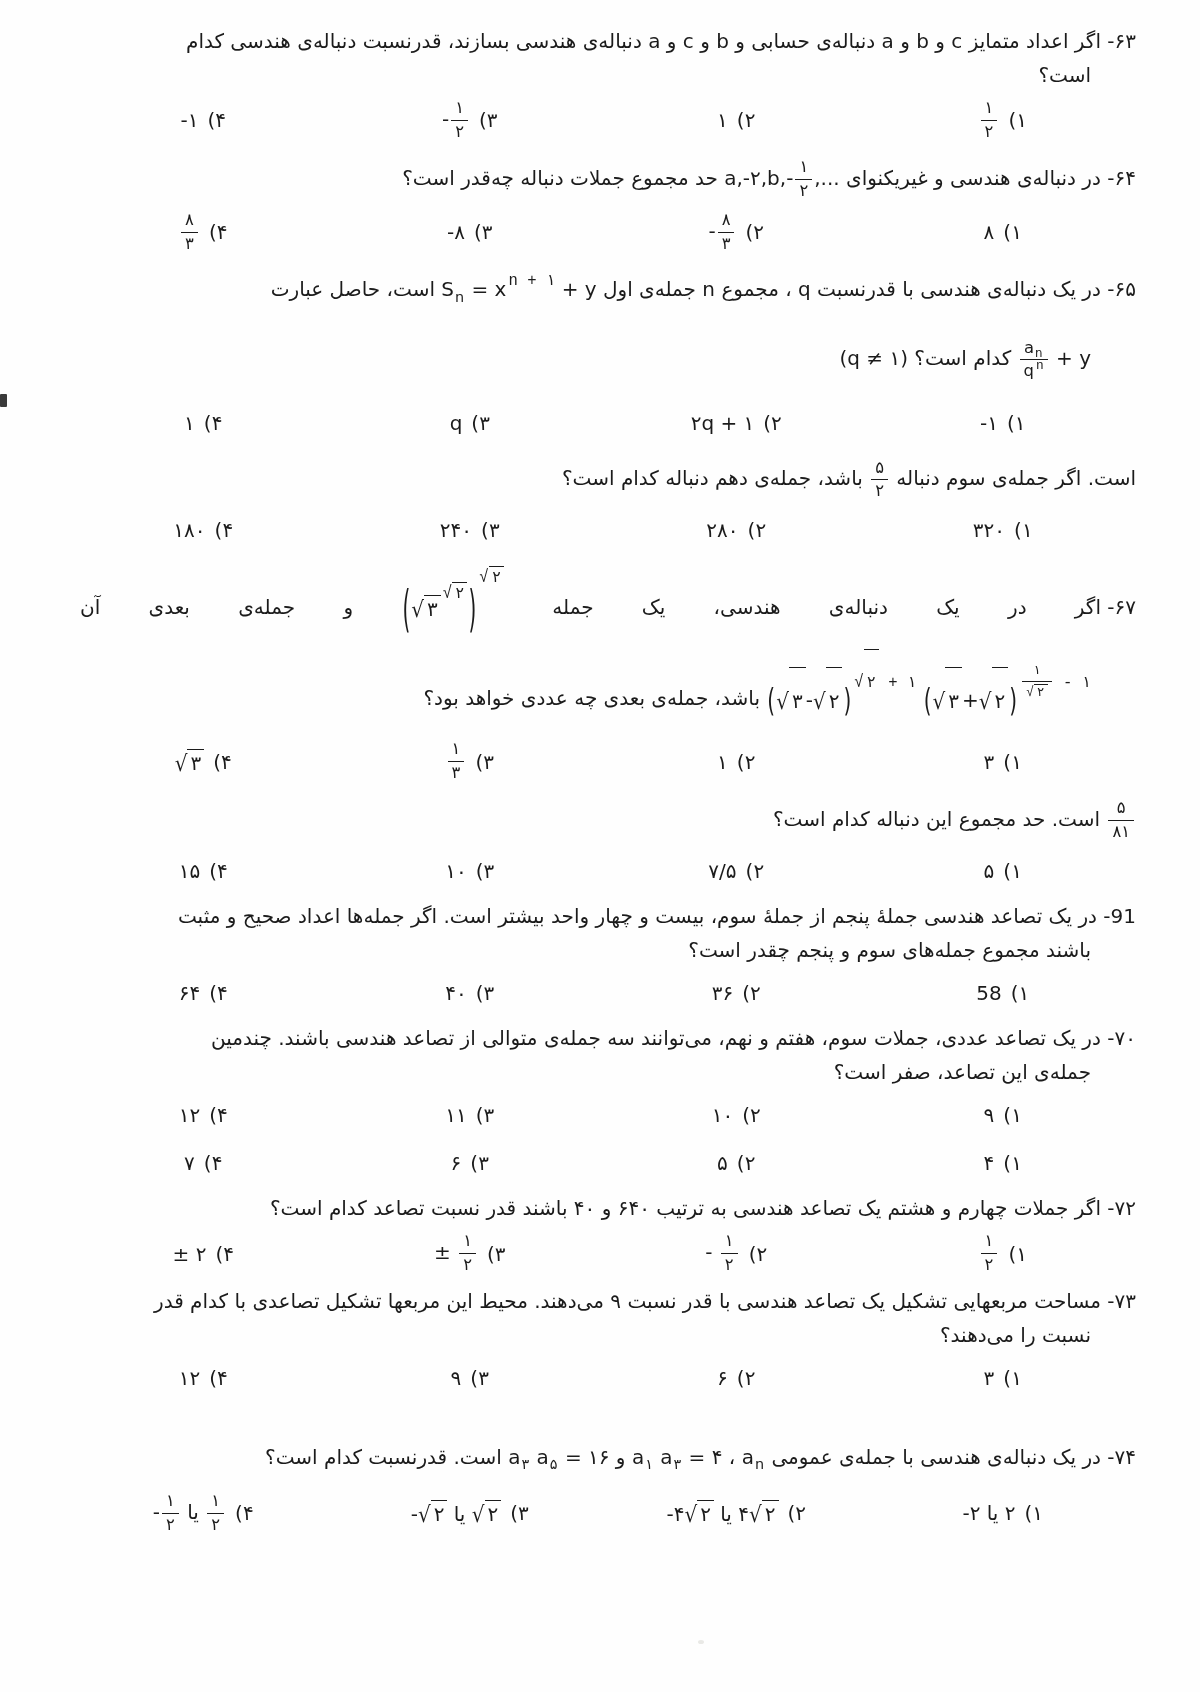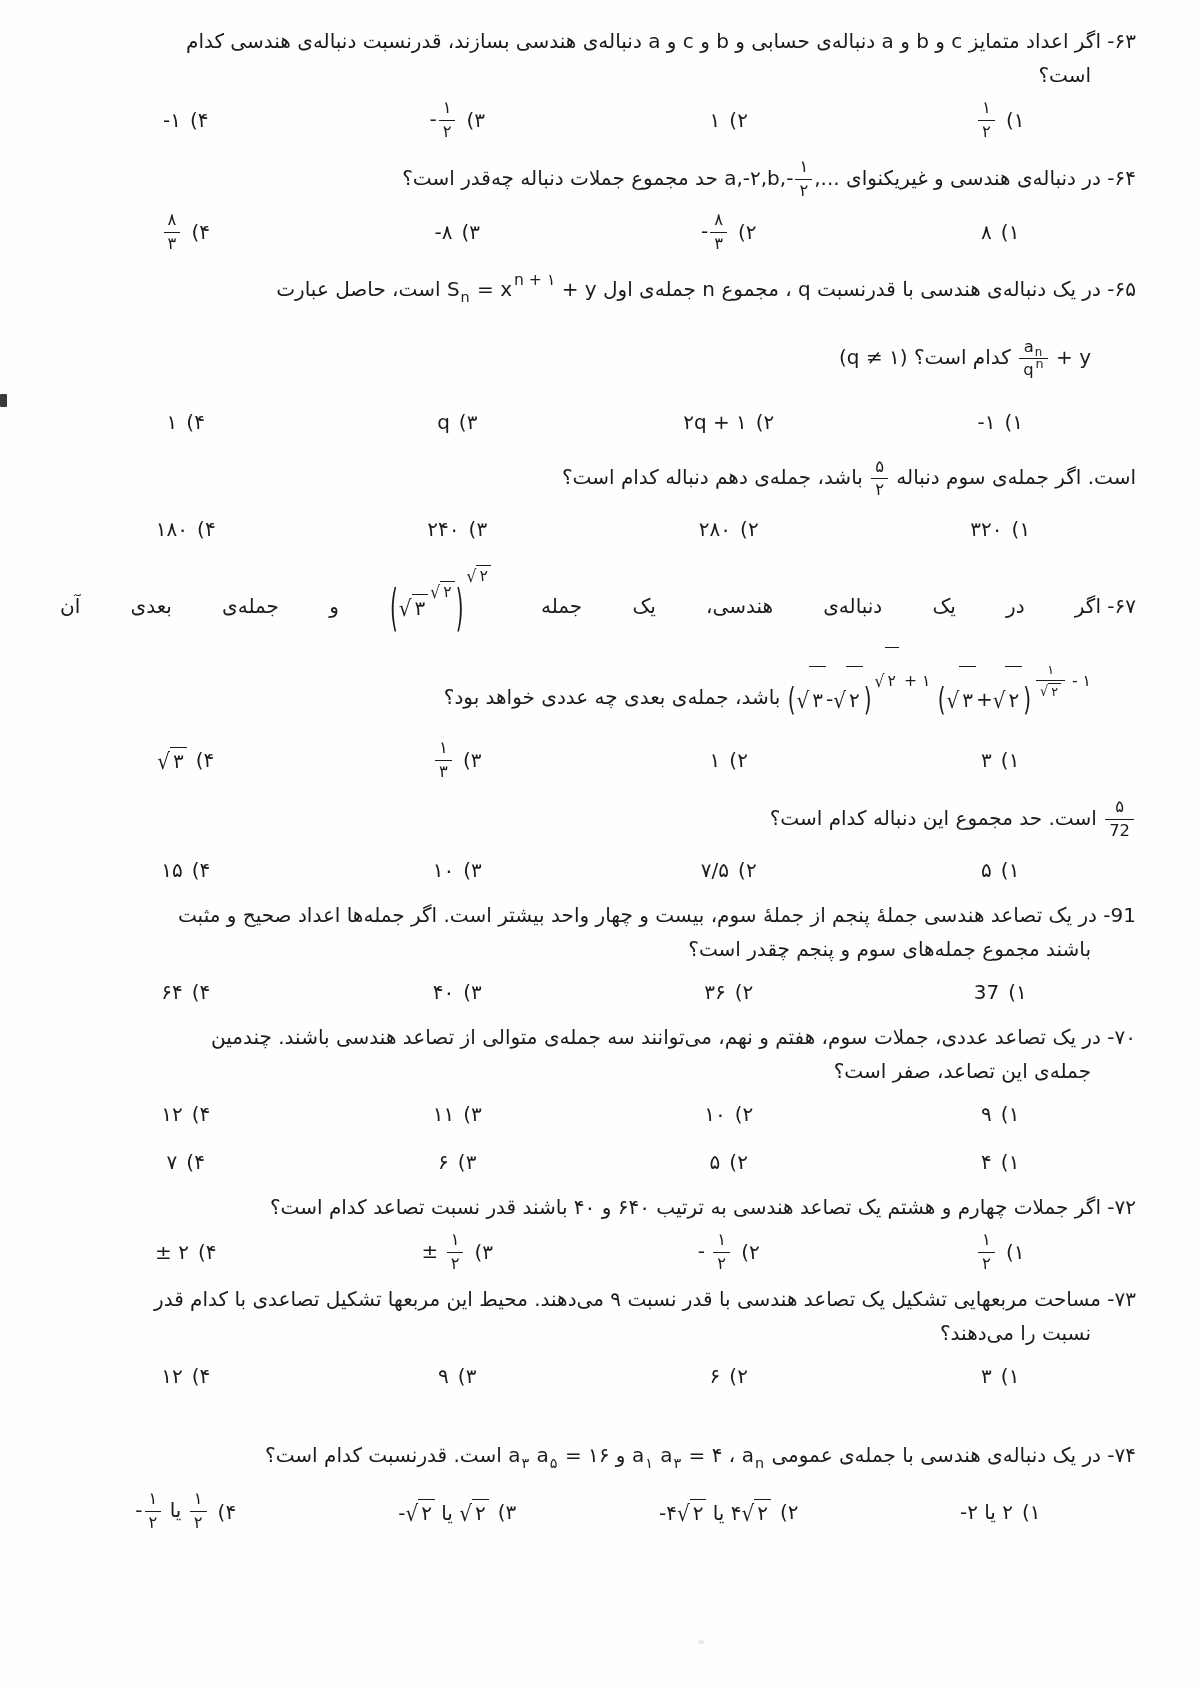--- a/index.html
+++ b/index.html
@@ -6,21 +6,21 @@
   html,body{margin:0;padding:0;}
   body{
     width:1200px;height:1692px;overflow:hidden;
     background:#fefefe;color:#1b1b1b;
     font-family:"DejaVu Sans",sans-serif;
     font-size:20px;
   }
   .page{
     position:relative;width:1200px;height:1692px;
     direction:rtl;text-align:right;
-    padding:24px 64px 0 50px;box-sizing:border-box;
+    padding:24px 64px 0 70px;box-sizing:border-box;
   }
   .q{margin:0 0 10px 0;}
   .qline{line-height:33px;margin:1px 0;}
   .tall{line-height:52px;}
   .xtall{line-height:78px;}
   .ind1{padding-left:0;padding-right:45px;}
   .jline{display:flex;direction:rtl;justify-content:space-between;align-items:center;
          min-height:96px;padding-left:10px;}
   .l2q67{line-height:64px;padding-top:10px;padding-right:45px;}
   
@@ -31,21 +31,21 @@
   .oval{direction:rtl;unicode-bidi:isolate;display:inline-block;}
   .olab{direction:ltr;unicode-bidi:isolate;display:inline-block;}
   
   .m{direction:ltr;unicode-bidi:isolate;display:inline-block;white-space:nowrap;}
   .t{unicode-bidi:isolate;}
   .frac{display:inline-block;vertical-align:middle;text-align:center;
         font-size:0.82em;padding:0 2px;line-height:1.15;}
   .num{display:block;border-bottom:1.6px solid currentColor;padding:0 4px 2px;}
   .den{display:block;padding:2px 4px 0;}
   .sb{font-size:0.72em;position:relative;top:0.38em;margin:0 1px;}
-  .sp{font-size:0.78em;position:relative;display:inline-block;margin-left:2px;vertical-align:baseline;}
+  .sp{font-size:0.78em;position:relative;display:inline-block;margin-left:2px;vertical-align:baseline;font-family:Liberation Mono, monospace;}
   .sqrt{display:inline-block;white-space:nowrap;}
   .rsign{display:inline-block;transform:scaleY(1.12);}
   .vin{display:inline-block;border-top:1.7px solid currentColor;padding:1px 3px 0;}
   .par{display:inline-flex;align-items:center;vertical-align:middle;}
   .psym{display:inline-block;padding:0 1px;font-weight:400;}
   
   .q2{margin-top:8px;}   
   .q4{margin-top:6px;}   
   .q11{margin-top:34px;} 
   
@@ -189,21 +189,21 @@
             <span class="oval"><span class="m" dir="ltr"><span class="frac"><span class="num"><span class="t">۱</span></span><span class="den"><span class="t">۳</span></span></span></span></span>
             <span class="olab">(۳</span>
           </div>
           <div class="opt">
             <span class="oval"><span class="m" dir="ltr"><span class="sqrt"><span class="rsign">√</span><span class="vin"><span class="t">۳</span></span></span></span></span>
             <span class="olab">(۴</span>
           </div>
         </div>
       </div>
       <div class="q q5">
-        <div class="qline tall"><span class="m" dir="ltr"><span class="frac"><span class="num"><span class="t">۵</span></span><span class="den"><span class="t">72</span></span></span></span><span class="t"> است. حد مجموع این دنباله کدام است؟</span></div>
+        <div class="qline tall"><span class="m" dir="ltr"><span class="frac"><span class="num"><span class="t">۵</span></span><span class="den"><span class="t">۸۱</span></span></span></span><span class="t"> است. حد مجموع این دنباله کدام است؟</span></div>
         <div class="opts">
           <div class="opt">
             <span class="oval"><span class="t">۵</span></span>
             <span class="olab">(۱</span>
           </div>
           <div class="opt">
             <span class="oval"><span class="m" dir="ltr"><span class="t">۷/۵</span></span></span>
             <span class="olab">(۲</span>
           </div>
           <div class="opt">
@@ -214,21 +214,21 @@
             <span class="oval"><span class="t">۱۵</span></span>
             <span class="olab">(۴</span>
           </div>
         </div>
       </div>
       <div class="q q6">
         <div class="qline"><span class="t">91- در یک تصاعد هندسی جملهٔ پنجم از جملهٔ سوم، بیست و چهار واحد بیشتر است. اگر جمله‌ها اعداد صحیح و مثبت</span></div>
         <div class="qline ind1"><span class="t">باشند مجموع جمله‌های سوم و پنجم چقدر است؟</span></div>
         <div class="opts">
           <div class="opt">
-            <span class="oval"><span class="t">37</span></span>
+            <span class="oval"><span class="t">58</span></span>
             <span class="olab">(۱</span>
           </div>
           <div class="opt">
             <span class="oval"><span class="t">۳۶</span></span>
             <span class="olab">(۲</span>
           </div>
           <div class="opt">
             <span class="oval"><span class="t">۴۰</span></span>
             <span class="olab">(۳</span>
           </div>

